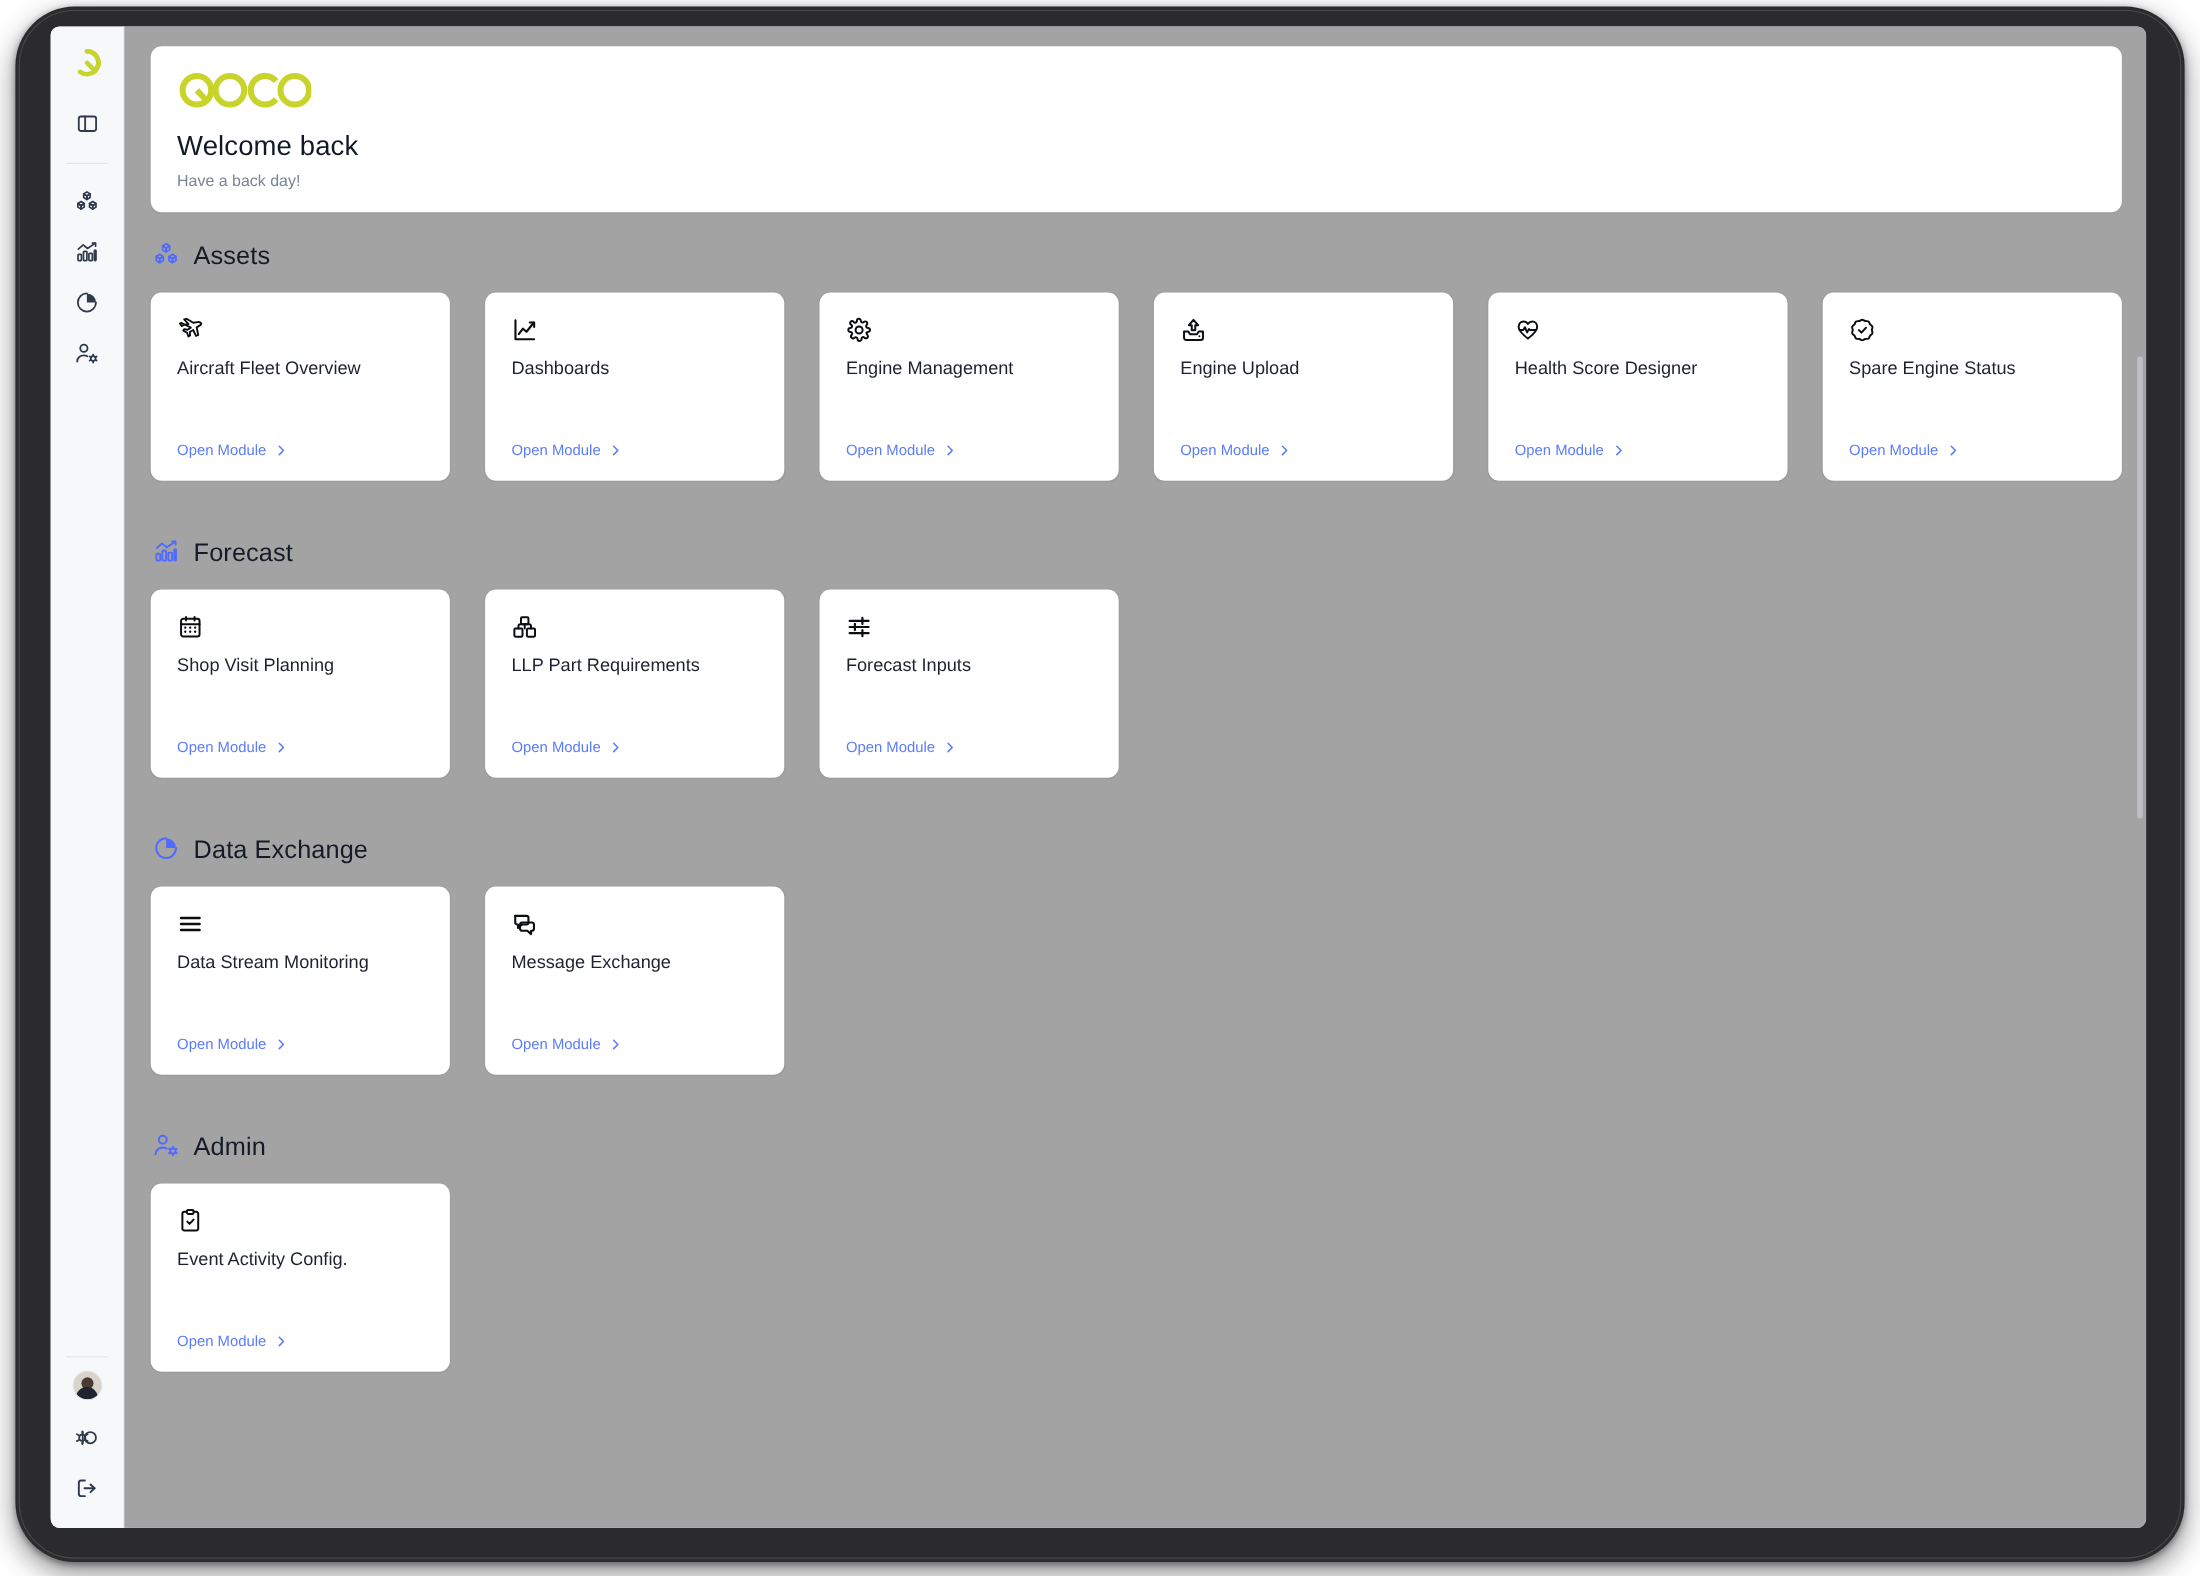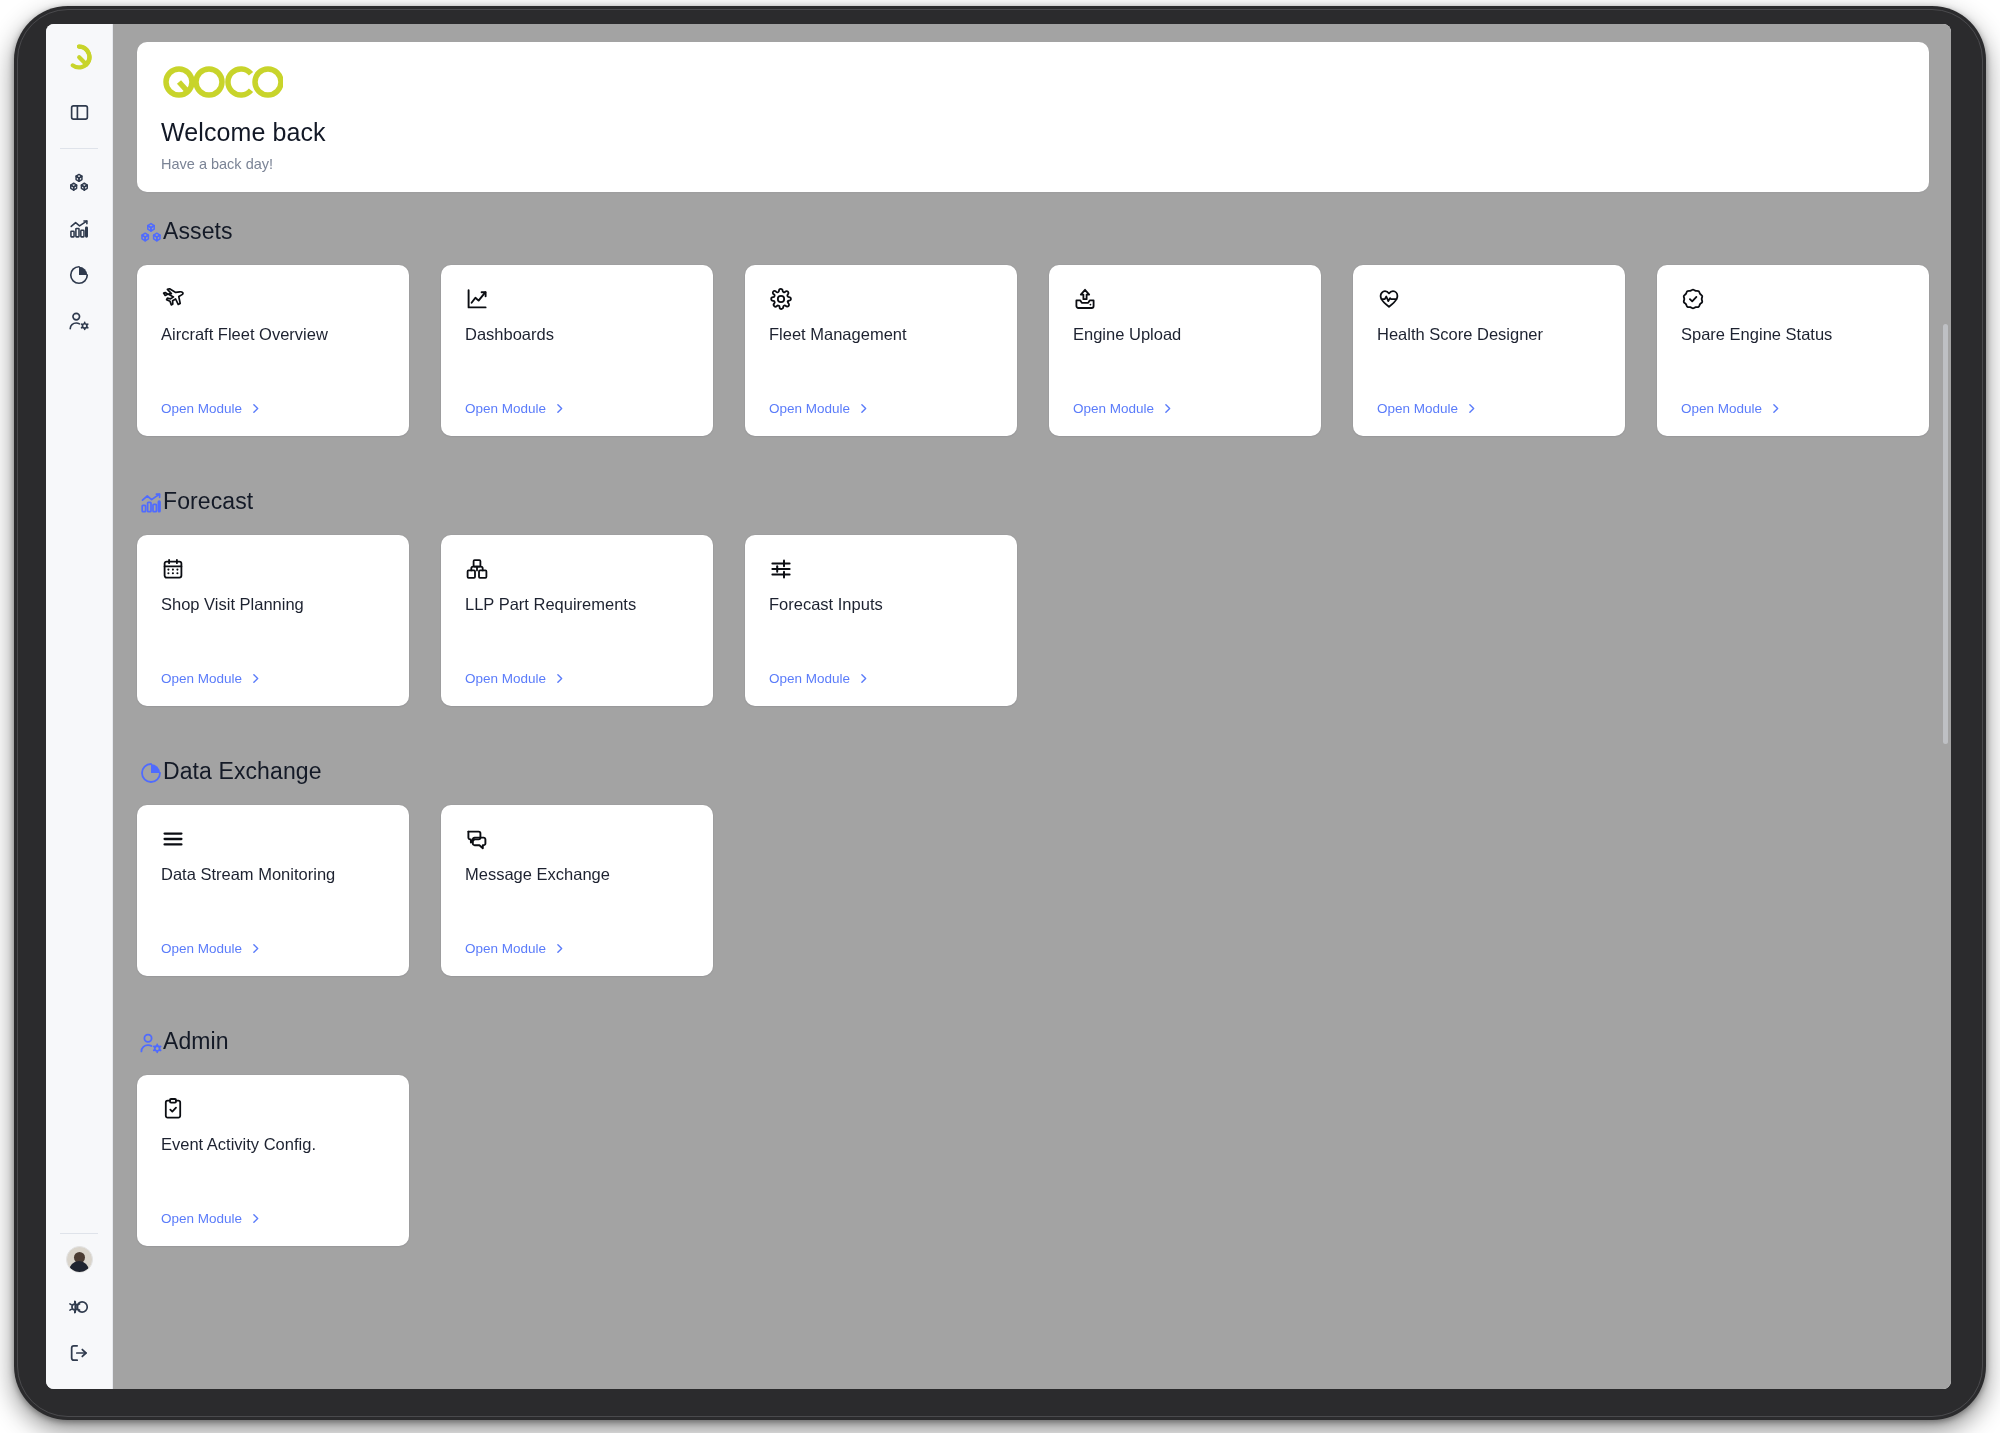--- a/index.html
+++ b/index.html
@@ -146,21 +146,22 @@
 
   
   #content {
     padding: 26px 24px 40px 24px;
   }
 
   .section { margin-bottom: 8px; }
 
   .section-head {
     display: flex;
-    align-items: flex-end;
+    align-items: flex-start;
+    gap: 13px;
     margin: 0 0 20px 2px;
   }
   .section-head .sec-icon {
     width: 24px; height: 24px;
     display: flex; align-items: center; justify-content: center;
     color: #4f6bff;
   }
   .section-head .sec-title {
     font-size: 23px;
     font-weight: 400;
@@ -391,21 +392,21 @@
                   </span>
                 </div>
               </div>
               <div class="module-card">
                 <div class="card-icon">
                   <svg width="24" height="24" viewBox="0 0 24 24" fill="none" stroke="currentColor" stroke-width="1.8" stroke-linecap="round" stroke-linejoin="round">
                     <circle cx="12" cy="12" r="3.2"></circle>
                     <path d="M19.1 14.6a1.5 1.5 0 0 0 .3 1.7l.1.1a1.8 1.8 0 1 1-2.6 2.6l-.1-.1a1.5 1.5 0 0 0-1.7-.3 1.5 1.5 0 0 0-.9 1.4v.2a1.8 1.8 0 1 1-3.6 0v-.1a1.5 1.5 0 0 0-1-1.4 1.5 1.5 0 0 0-1.7.3l-.1.1a1.8 1.8 0 1 1-2.6-2.6l.1-.1a1.5 1.5 0 0 0 .3-1.7 1.5 1.5 0 0 0-1.4-.9h-.2a1.8 1.8 0 1 1 0-3.6h.1a1.5 1.5 0 0 0 1.4-1 1.5 1.5 0 0 0-.3-1.7l-.1-.1A1.8 1.8 0 1 1 7.2 4.8l.1.1a1.5 1.5 0 0 0 1.7.3h.1a1.5 1.5 0 0 0 .9-1.4v-.2a1.8 1.8 0 1 1 3.6 0v.1a1.5 1.5 0 0 0 .9 1.4 1.5 1.5 0 0 0 1.7-.3l.1-.1a1.8 1.8 0 1 1 2.6 2.6l-.1.1a1.5 1.5 0 0 0-.3 1.7v.1a1.5 1.5 0 0 0 1.4.9h.2a1.8 1.8 0 1 1 0 3.6h-.1a1.5 1.5 0 0 0-1.4.9z"></path>
                   </svg>
                 </div>
-                <div class="card-title">Fleet Management</div>
+                <div class="card-title">Engine Management</div>
                 <div class="card-link">
                   <span>Open Module</span>
                   <span class="chev">
                     <svg width="13" height="13" viewBox="0 0 24 24" fill="none" stroke="currentColor" stroke-width="2.6" stroke-linecap="round" stroke-linejoin="round">
                       <polyline points="9,5 16,12 9,19"></polyline>
                     </svg>
                   </span>
                 </div>
               </div>
               <div class="module-card">

